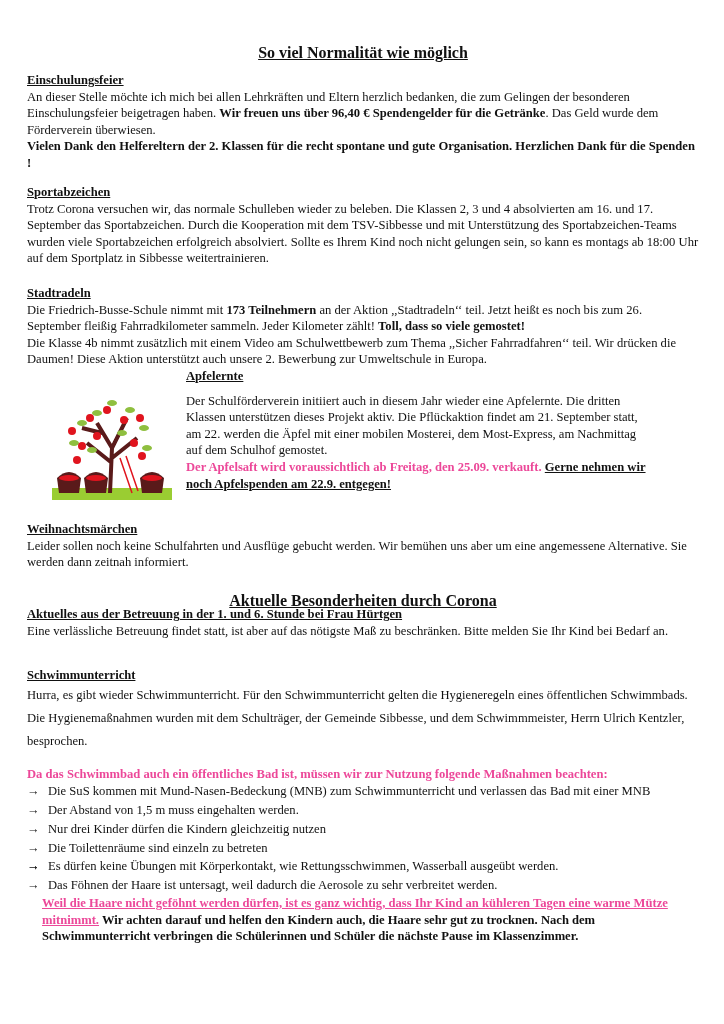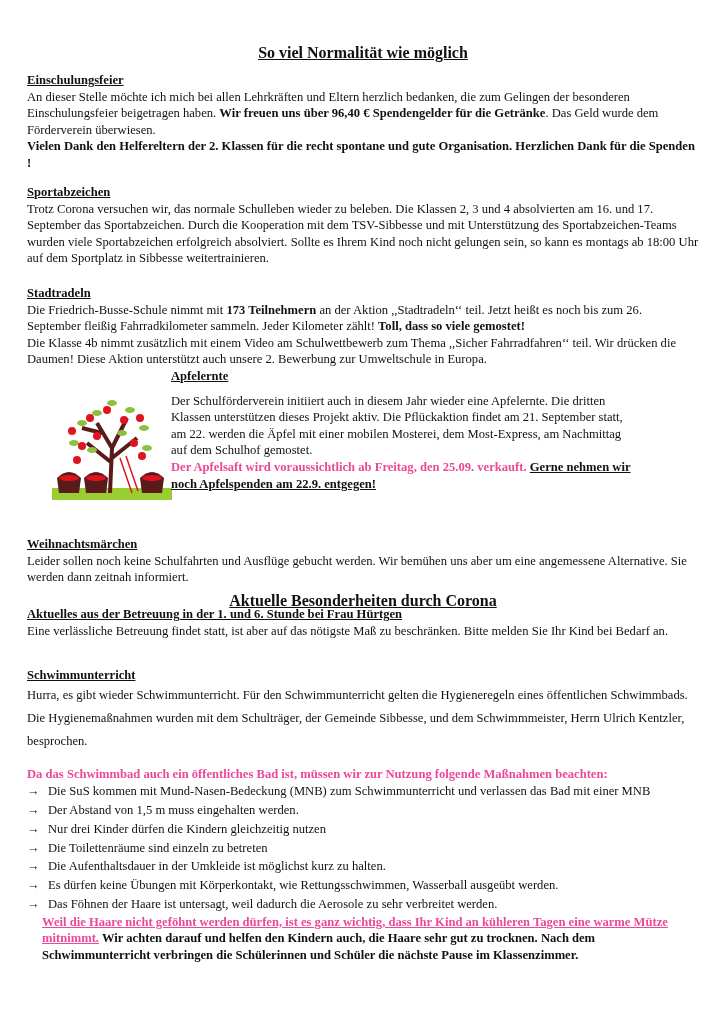--- a/index.html
+++ b/index.html
@@ -7,21 +7,21 @@
          font-family:"Liberation Serif", "DejaVu Serif", serif; color:#111; font-size:12.6px; line-height:16.6px; }
   .page { position:absolute; left:27px; top:0; width:672px; }
   .title { position:absolute; left:0; width:672px; text-align:center; font-weight:bold; font-size:16px; text-decoration:underline; line-height:20px; }
   .sec { position:absolute; left:0; width:672px; }
   .h { font-weight:bold; text-decoration:underline; display:block; }
   .b { font-weight:bold; }
   .red { color:#ec4899; font-weight:bold; }
   .u { text-decoration:underline; }
   p { margin:0; }
   .apple-img { position:absolute; left:25px; top:388px; width:120px; height:112px; }
-  .apple-text { position:absolute; left:144px; top:368px; width:460px; }
+  .apple-text { position:absolute; left:159px; top:368px; width:460px; }
   ul.arrows { list-style:none; margin:0; padding:0; }
   ul.arrows li { position:relative; padding-left:21px; line-height:18.8px; }
   ul.arrows li .arr { position:absolute; left:0; top:0; }
   .note { padding-left:15px; }
 </style>
 </head>
 <body>
 
 <div class="page">
 
@@ -82,41 +82,41 @@
         <ellipse cx="100" cy="90" rx="10" ry="3"></ellipse>
       </g>
   </svg>
 
   <div class="apple-text">
     <span class="h" style="margin-bottom:8px;">Apfelernte</span>
     <p>Der Schulförderverein  initiiert auch in diesem Jahr wieder eine Apfelernte. Die dritten Klassen unterstützen dieses Projekt aktiv. Die Pflückaktion findet am 21. September statt, am 22. werden die Äpfel mit einer mobilen Mosterei, dem Most-Express, am Nachmittag auf dem Schulhof gemostet.</p>
     <p><span class="red">Der Apfelsaft wird voraussichtlich ab Freitag, den 25.09. verkauft.</span> <span class="b u">Gerne nehmen wir noch Apfelspenden am 22.9. entgegen!</span></p>
   </div>
 
-  <div class="sec" style="top:536px;">
+  <div class="sec" style="top:521px;">
     <span class="h">Weihnachtsmärchen</span>
     <p>Leider sollen noch keine Schulfahrten und Ausflüge gebucht werden. Wir bemühen uns aber um eine angemessene Alternative. Sie werden dann zeitnah informiert.</p>
   </div>
 
   <div class="title" style="top:591px;">Aktuelle Besonderheiten durch Corona</div>
 
   <div class="sec" style="top:606px;">
     <span class="h">Aktuelles aus der Betreuung in der 1. und 6. Stunde bei Frau Hürtgen</span>
     <p>Eine verlässliche Betreuung findet statt, ist aber auf das nötigste Maß zu beschränken. Bitte melden Sie Ihr Kind bei Bedarf an.</p>
   </div>
 
   <div class="sec" style="top:667px;">
     <span class="h">Schwimmunterricht</span>
     <p style="line-height:23px;">Hurra, es gibt wieder Schwimmunterricht. Für den Schwimmunterricht gelten die Hygieneregeln eines öffentlichen Schwimmbads. Die Hygienemaßnahmen wurden mit dem Schulträger, der Gemeinde Sibbesse, und dem Schwimmmeister, Herrn Ulrich Kentzler, besprochen.</p>
     <p class="red" style="margin-top:13px;">Da das Schwimmbad auch ein öffentliches Bad ist, müssen wir zur Nutzung folgende Maßnahmen beachten:</p>
     <ul class="arrows">
       <li><span class="arr">→</span><span>Die SuS kommen mit Mund-Nasen-Bedeckung (MNB) zum Schwimmunterricht und verlassen das Bad mit einer MNB</span></li>
       <li><span class="arr">→</span><span>Der  Abstand von 1,5 m muss eingehalten werden.</span></li>
       <li><span class="arr">→</span><span>Nur drei Kinder dürfen die Kindern gleichzeitig nutzen</span></li>
       <li><span class="arr">→</span><span>Die Toilettenräume sind einzeln zu betreten</span></li>
-      <li><span class="arr">→</span><span>Die Aufenthaltsdauer in der Umkleide ist möglichst kurz zu halten.</span></li>
+      <li><span class="arr">→</span></li>
       <li><span class="arr">→</span><span>Es dürfen keine Übungen mit Körperkontakt, wie Rettungsschwimmen, Wasserball ausgeübt werden.</span></li>
       <li><span class="arr">→</span><span>Das Föhnen der Haare ist untersagt, weil dadurch die Aerosole zu sehr verbreitet werden.</span></li>
     </ul>
     <p class="note"><span class="red u">Weil die Haare nicht geföhnt werden dürfen, ist es ganz wichtig, dass Ihr Kind an  kühleren Tagen eine warme Mütze mitnimmt.</span><span class="b"> Wir achten darauf und helfen den Kindern auch, die Haare sehr gut zu trocknen. Nach dem Schwimmunterricht verbringen die Schülerinnen und Schüler die nächste Pause im Klassenzimmer.</span></p>
   </div>
 
 </div>
 
 </body></html>

